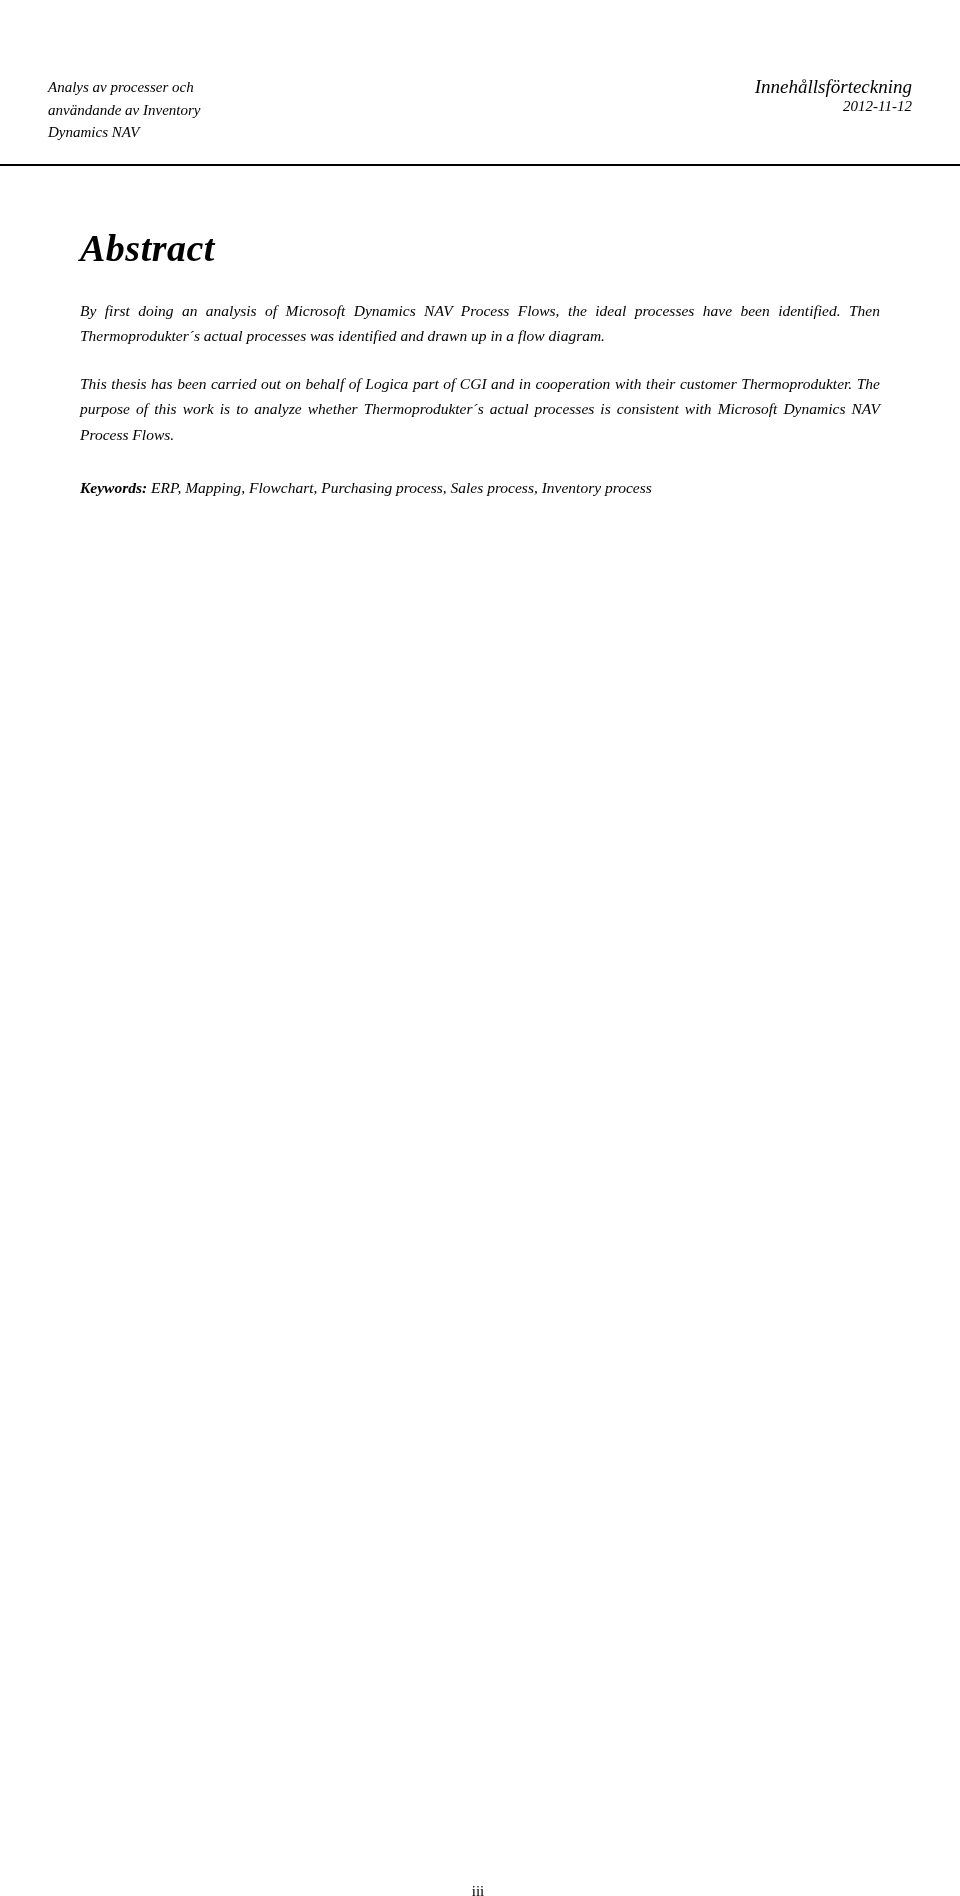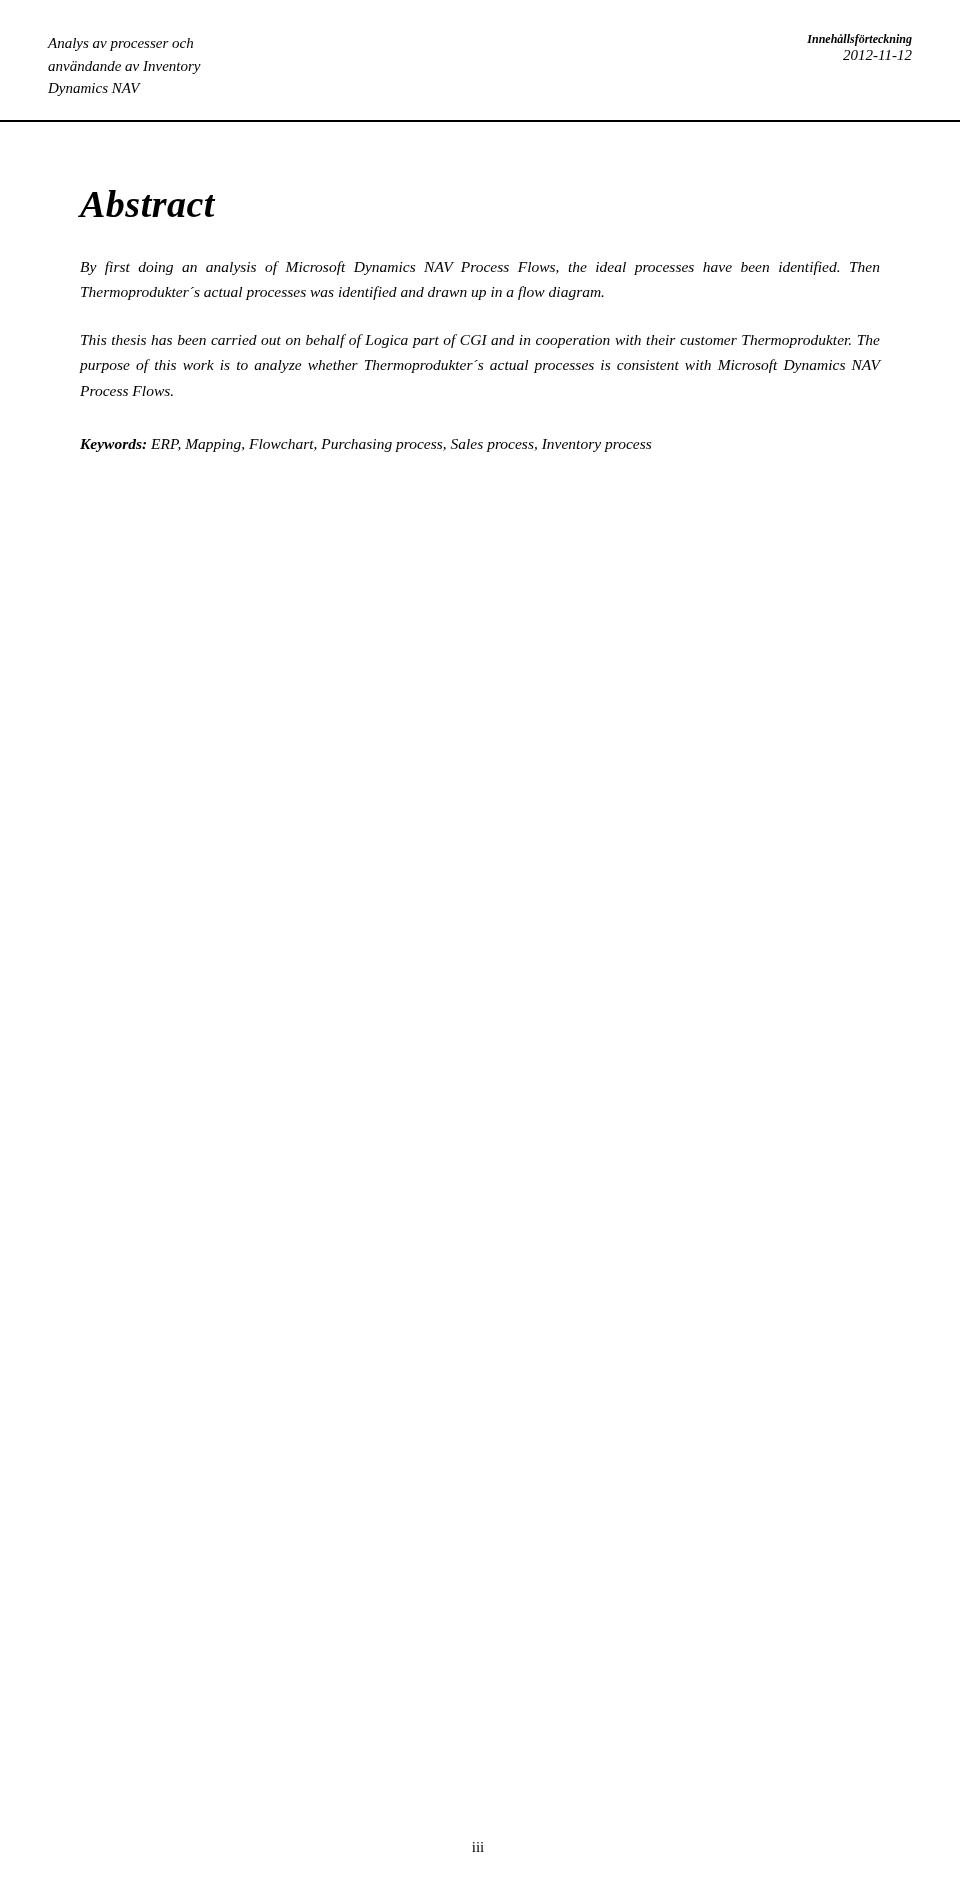--- a/index.html
+++ b/index.html
@@ -24,38 +24,39 @@
       padding: 0;
       position: relative;
     }
 
     .header {
       display: flex;
       justify-content: space-between;
       align-items: flex-start;
       padding: 32px 48px 20px 48px;
       border-bottom: 2px solid #000000;
+      margin-top: 44px;
     }
 
     .header-left {
       font-size: 15px;
       line-height: 1.5;
       font-family: 'Georgia', 'Times New Roman', serif;
       font-style: italic;
       max-width: 320px;
     }
 
     .header-right {
       text-align: right;
       font-family: 'Georgia', 'Times New Roman', serif;
     }
 
     .header-right-title {
-      font-size: 12px;
-      font-weight: bold;
+      font-size: 19px;
+      font-weight: normal;
       font-style: italic;
     }
 
     .header-right-date {
       font-size: 15px;
       font-style: italic;
     }
 
     .content {
       padding: 60px 80px 60px 80px;

